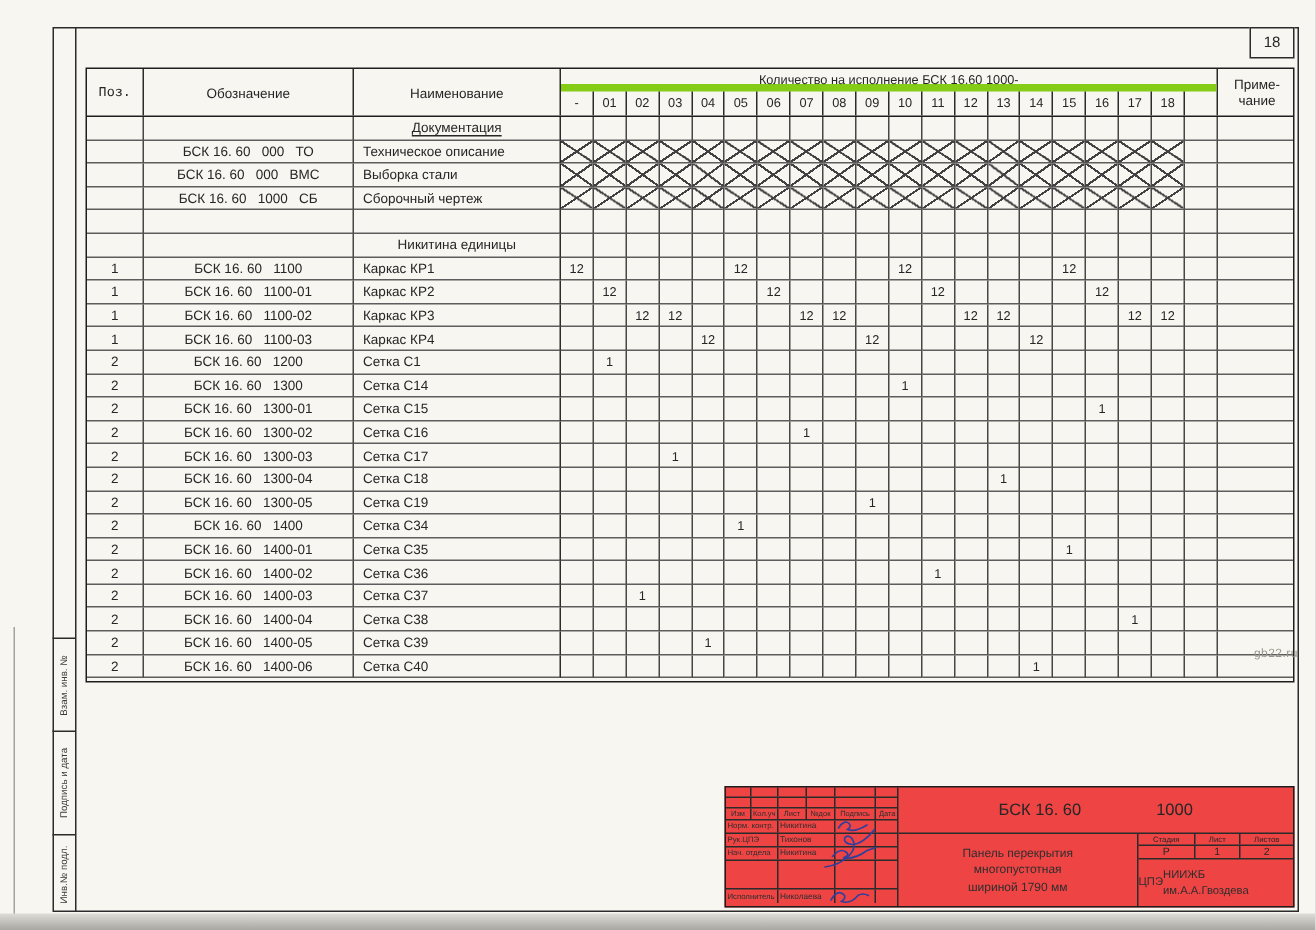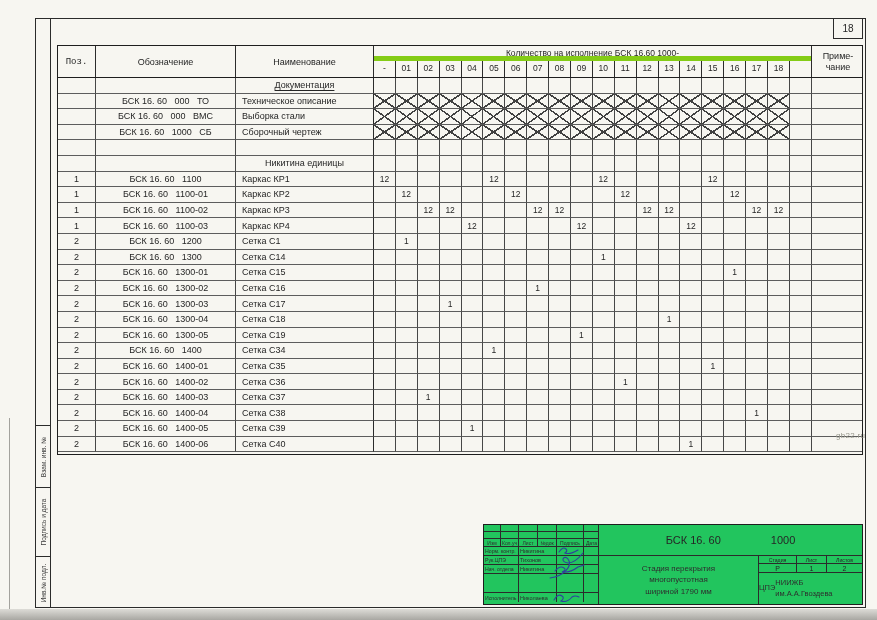--- a/index.html
+++ b/index.html
@@ -70,21 +70,21 @@
   .trow.section .c-nam { justify-content:center; padding-left:0; }
   .c-nam.u { text-decoration:underline; text-underline-offset:2px; }
   .c-qty.x { background-image:
       linear-gradient(to top right, transparent calc(50% - 0.7px), #414141 calc(50% - 0.7px),
         #414141 calc(50% + 0.7px), transparent calc(50% + 0.7px)),
       linear-gradient(to bottom right, transparent calc(50% - 0.7px), #414141 calc(50% - 0.7px),
         #414141 calc(50% + 0.7px), transparent calc(50% + 0.7px)); }
 
   
   #stamp { position:absolute; left:483px; top:524px; width:380px; height:81px;
-    border:1.6px solid #1e1e1e; box-sizing:border-box; display:flex; background:#22c55e; }
+    border:1.6px solid #1e1e1e; box-sizing:border-box; display:flex; background:#ef4444; }
   .stamp-left { width:115px; flex:none; border-right:1.2px solid #2b2b2b;
     box-sizing:border-box; display:flex; flex-direction:column; }
   .sl-row { display:flex; flex:none; box-sizing:border-box; border-bottom:1px solid #2b2b2b; }
   .sl-row:last-child { border-bottom:none; }
   .slc { box-sizing:border-box; border-right:1px solid #2b2b2b; overflow:hidden;
     display:flex; align-items:center; font-size:5px; padding-left:1px; color:#2e2e2e; }
   .slc:last-child { border-right:none; }
   .sl-empty { height:7px; }
   .sl-head { height:8px; }
   .sl-head .slc { justify-content:center; padding-left:0; }
@@ -864,21 +864,21 @@
       </div>
     </div>
 
     <div class="stamp-right">
       <div class="sr-top">
         <span>БСК 16. 60</span>
         <span>1000</span>
       </div>
       <div class="sr-bottom">
         <div class="sr-name">
-          <span>Стадия перекрытия</span>
+          <span>Панель перекрытия</span>
           <span>многопустотная</span>
           <span>шириной 1790 мм</span>
         </div>
         <div class="sr-right">
           <div class="stage-row stage-head">
             <div class="stc st-1">Стадия</div>
             <div class="stc st-2">Лист</div>
             <div class="stc st-3">Листов</div>
           </div>
           <div class="stage-row stage-vals">

